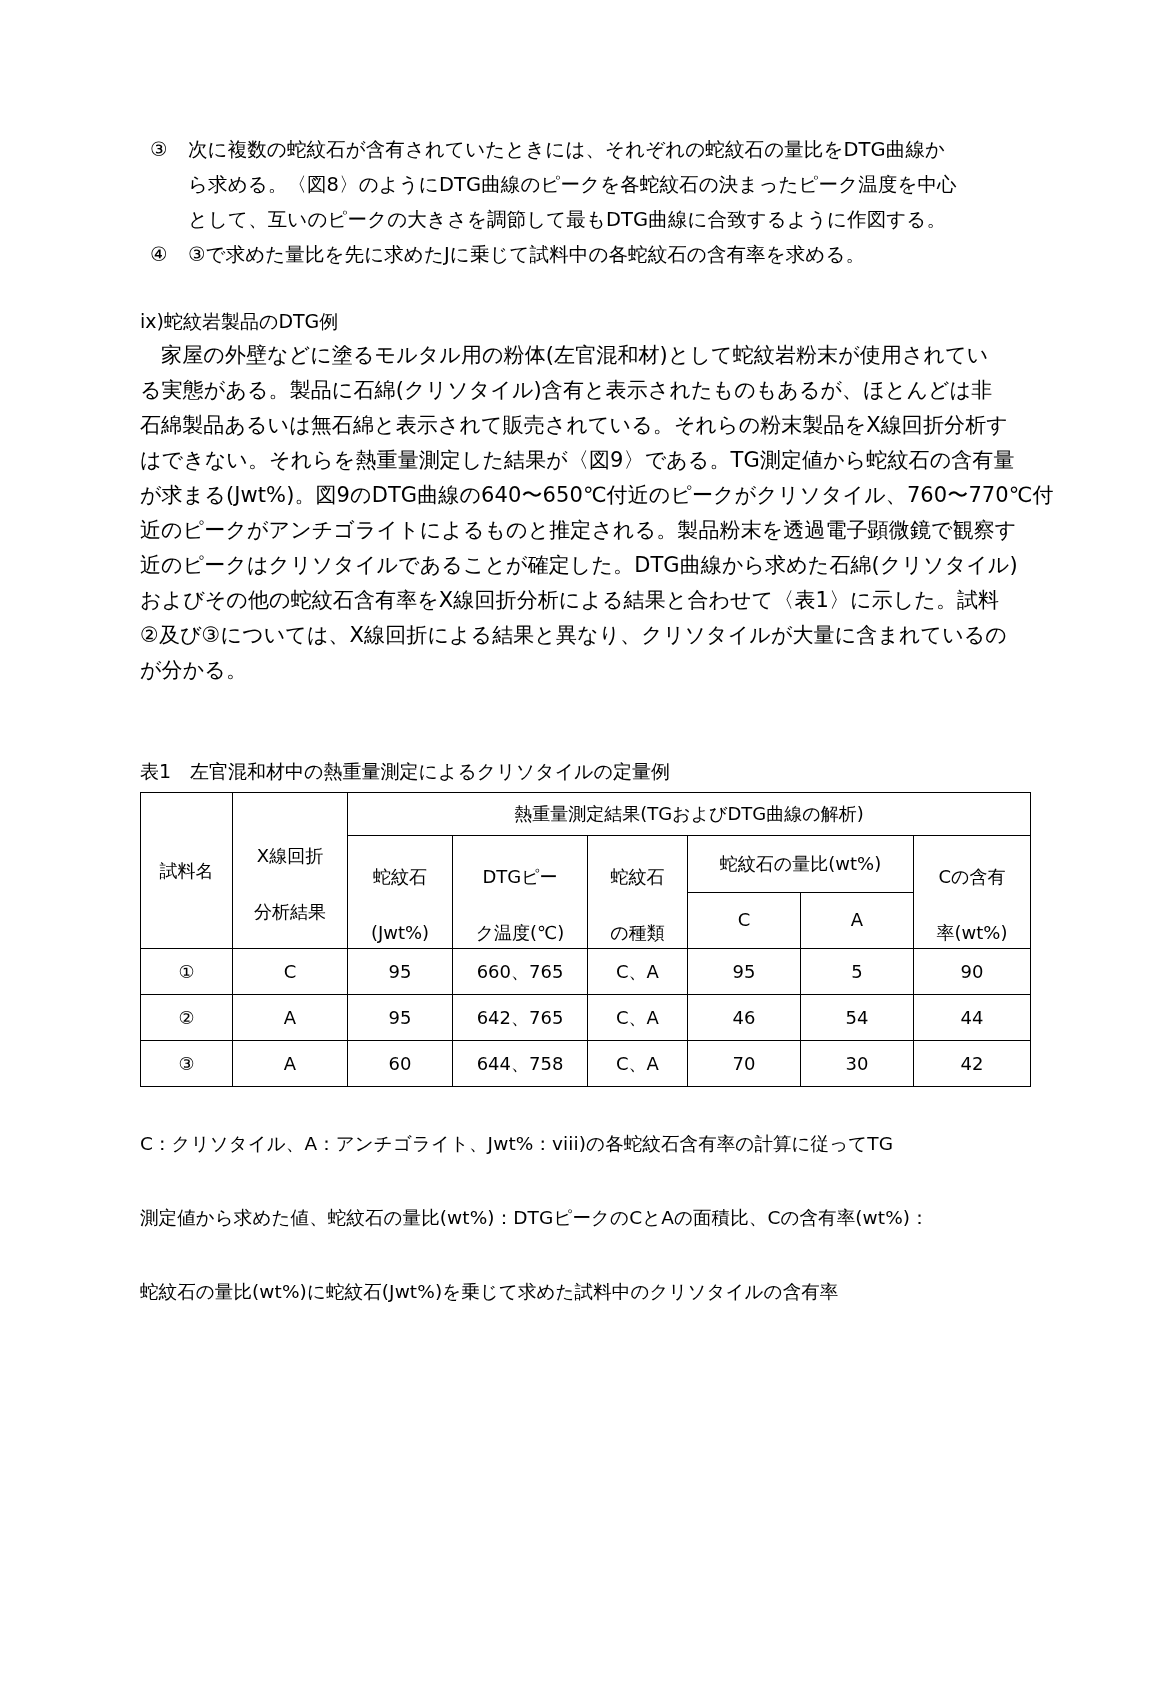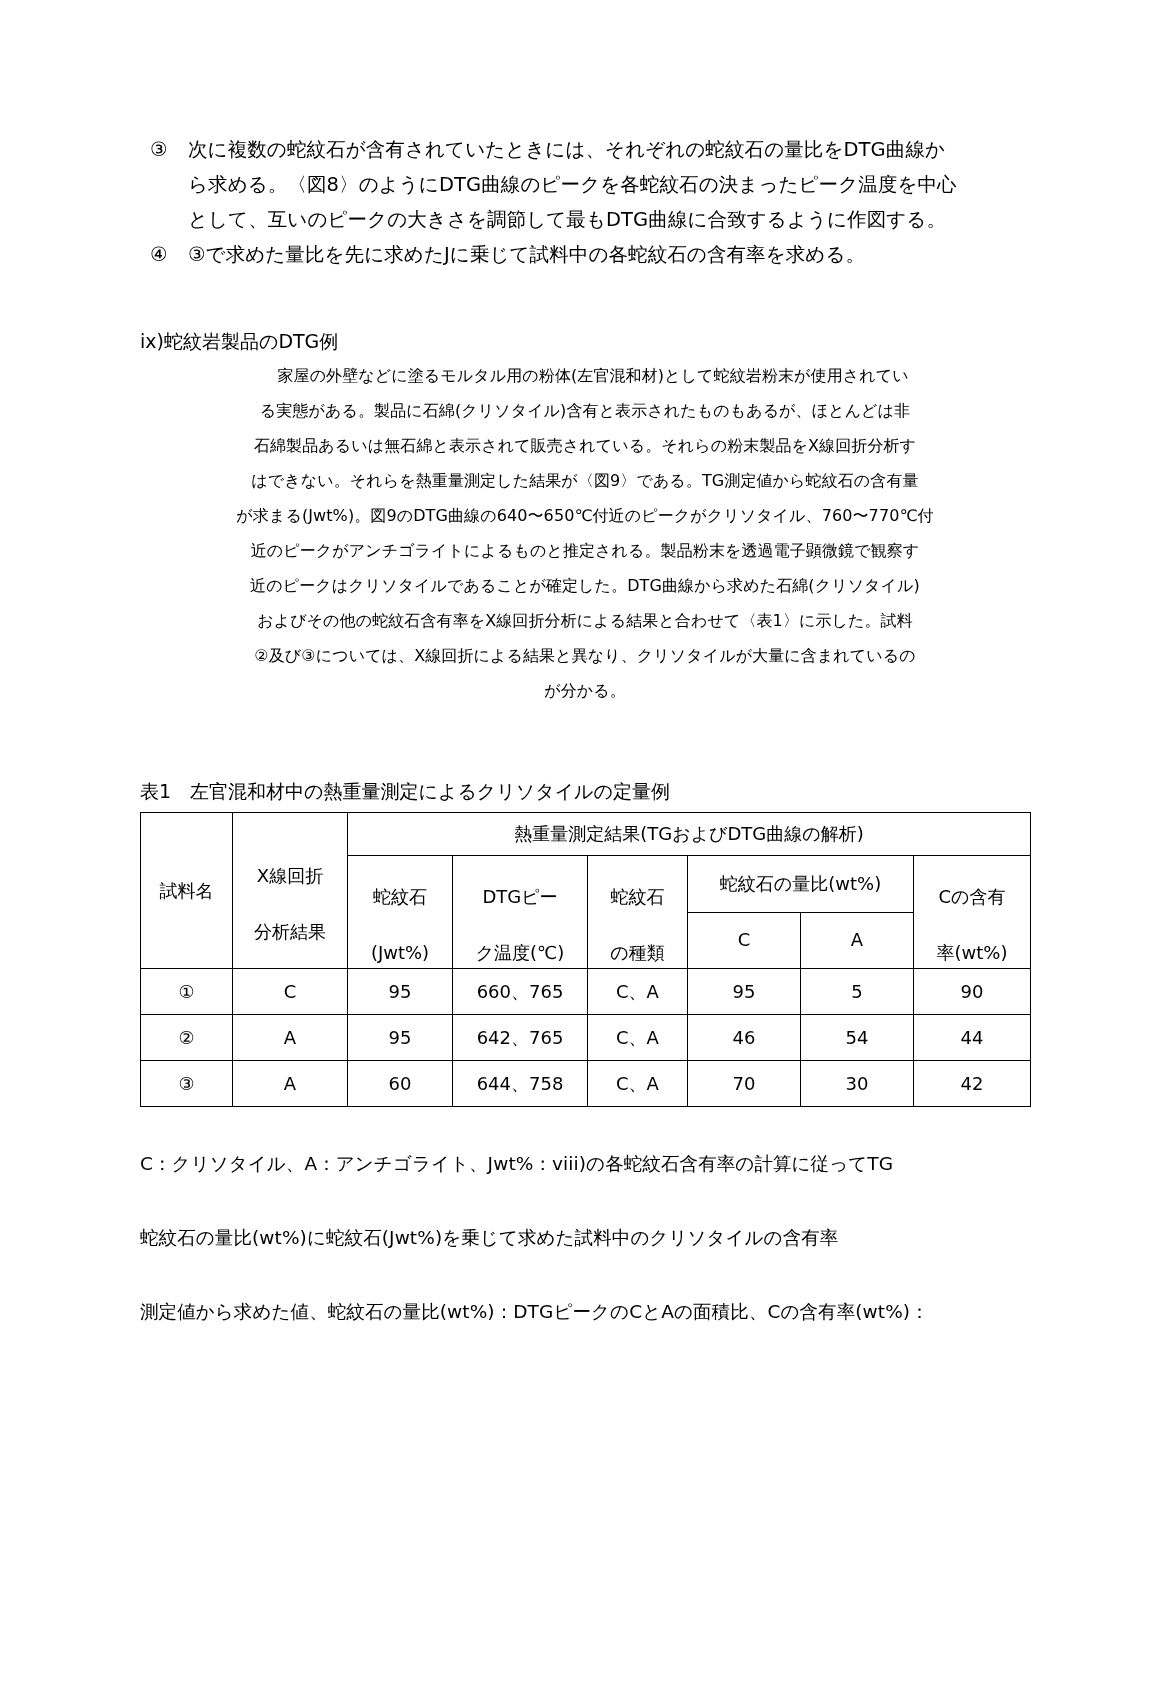--- a/index.html
+++ b/index.html
@@ -55,30 +55,29 @@
   }
   .num-body .ln {
     display: block;
     white-space: nowrap;
   }
 
   
   .sec-head {
     font-size: 19px;
     line-height: 34px;
-    margin-top: 52px;
+    margin-top: 32px;
     white-space: nowrap;
   }
 
   
   .para {
-    font-size: 16px;
+    font-size: 21px;
     line-height: 35px;
     letter-spacing: 0.1px;
-    text-align: center;
   }
   .para .ln {
     display: block;
     white-space: nowrap;
   }
 
   
   .table-caption {
     font-size: 19px;
     line-height: 30px;
@@ -240,18 +239,18 @@
           <td class="datacell">C、A</td>
           <td class="datacell">70</td>
           <td class="datacell">30</td>
           <td class="datacell">42</td>
         </tr>
       </tbody>
     </table>
 
     <div class="footnote">
       <span class="ln">C：クリソタイル、A：アンチゴライト、Jwt%：viii)の各蛇紋石含有率の計算に従ってTG</span>
+      <span class="ln">測定値から求めた値、蛇紋石の量比(wt%)：DTGピークのCとAの面積比、Cの含有率(wt%)：</span>
       <span class="ln">蛇紋石の量比(wt%)に蛇紋石(Jwt%)を乗じて求めた試料中のクリソタイルの含有率</span>
-      <span class="ln">測定値から求めた値、蛇紋石の量比(wt%)：DTGピークのCとAの面積比、Cの含有率(wt%)：</span>
     </div>
 
   </div>
 </div>
 
 </body></html>

